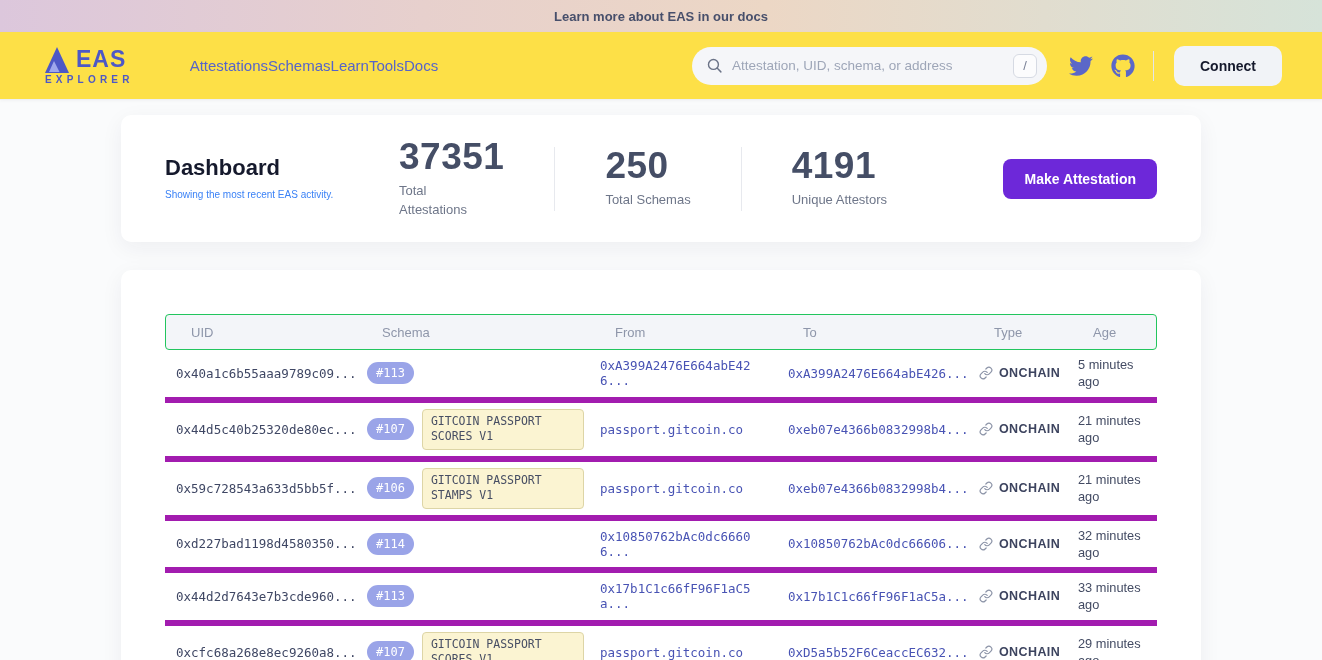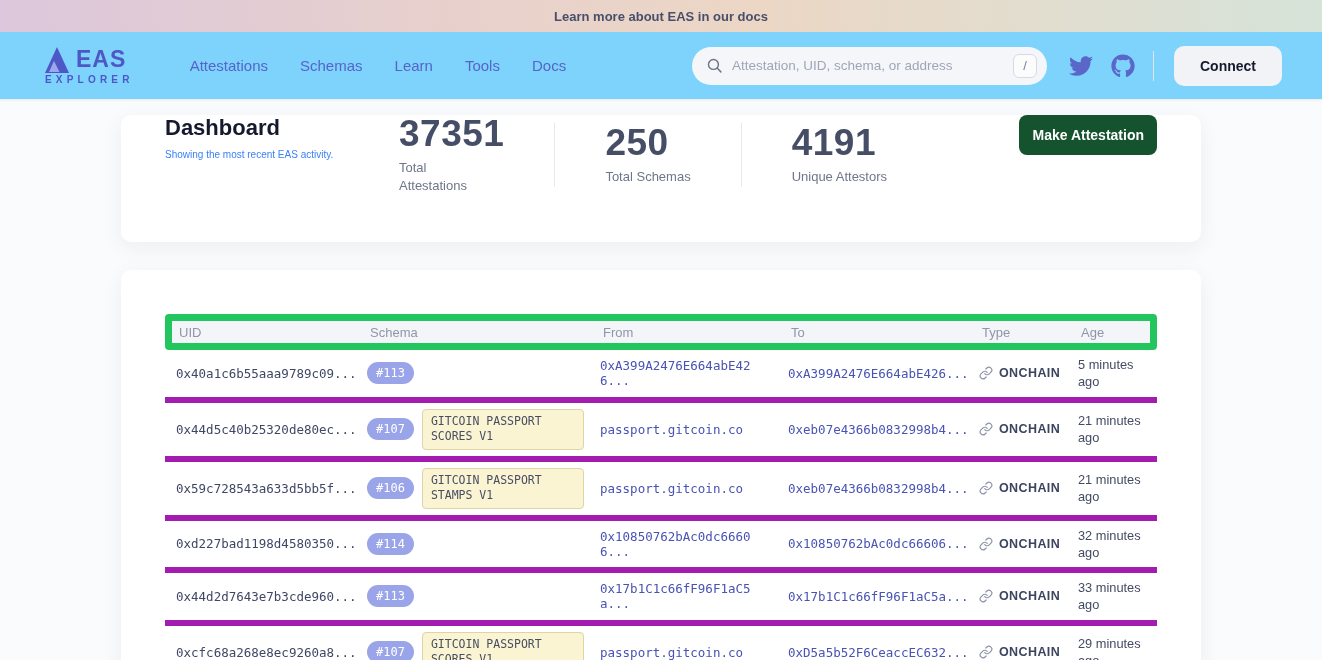--- a/index.html
+++ b/index.html
@@ -5,28 +5,28 @@
   * { margin:0; padding:0; box-sizing:border-box; }
   html,body { width:1322px; height:660px; overflow:hidden; background:#fafbfc;
     font-family:"Liberation Sans", sans-serif; }
 
   
   .banner { height:32px; display:flex; align-items:center; justify-content:center;
     background:linear-gradient(90deg,#dcc7dc 0%,#e7d0cd 32%,#ecd7c5 58%,#d6e3d9 100%); }
   .banner a { font-size:13px; font-weight:700; color:#474f6b; text-decoration:none; }
 
   
-  .header { height:68px; background:#7dd3fc; display:flex; align-items:center;
+  .header { height:68px; background:#fde047; display:flex; align-items:center;
     padding:0 40px 0 45px; border-bottom:1px solid #eef0f3;
     box-shadow:0 1px 3px rgba(20,30,60,.04); position:relative; z-index:5; }
   .logo { display:flex; flex-direction:column; margin-right:56px; cursor:pointer; }
   .logo-top { display:flex; align-items:center; gap:7px; }
   .logo-eas { font-size:23px; font-weight:700; color:#4d58c6; letter-spacing:1px; }
   .logo-sub { font-size:10px; font-weight:700; color:#4d58c6; letter-spacing:4.2px; margin-top:1px; }
-  .nav { display:flex; align-items:center; gap:32px; }
+  .nav { display:flex; align-items:center; }
   .nav-item { font-size:15px; color:#5664c9; cursor:pointer; }
   .hdr-right { margin-left:auto; display:flex; align-items:center; }
   .search { width:355px; height:38px; background:#f5f6f9; border-radius:19px;
     display:flex; align-items:center; padding:0 10px 0 14px; }
   .search input { flex:1; border:none; outline:none; background:transparent;
     font-size:13.5px; color:#3f4764; font-family:"Liberation Sans",sans-serif; }
   .search input::placeholder { color:#9ea6b8; }
   .slash-badge { width:24px; height:24px; border:1px solid #d6dae3; border-radius:6px;
     background:#fcfcfd; color:#7a8196; font-size:13px; display:flex; align-items:center;
     justify-content:center; }
@@ -36,40 +36,40 @@
   .connect { background:#f1f3f7; border:none; border-radius:10px; padding:12px 26px;
     font-size:14px; font-weight:700; color:#15192c; cursor:pointer;
     font-family:"Liberation Sans",sans-serif; }
 
   
   .main { padding:15px 0 0 0; }
   .card { width:1080px; margin:0 auto; background:#fff; border-radius:10px;
     box-shadow:0 6px 22px rgba(30,40,70,.06); }
 
   
-  .dash { height:127px; display:flex; align-items:flex-start; padding:0 44px; margin-bottom:28px; }
+  .dash { height:127px; display:flex; align-items:center; padding:0 44px; margin-bottom:28px; }
   .dash-titleblock { width:196px; margin-right:38px; }
   .dash-title { font-size:22px; font-weight:700; color:#15192c; margin-bottom:7px; }
   .dash-sub { font-size:10px; color:#3b82f6; line-height:1.45; }
   .stats { display:flex; align-items:center;gap:12px; }
   .stat { display:flex; flex-direction:column; }
   .stat-value { font-size:37px; font-weight:700; color:#454e66; line-height:1.0; letter-spacing:.5px; }
   .stat-label { font-size:13px; color:#6e7689; margin-top:7px; line-height:1.4; }
   .stat.narrow .stat-label { max-width:88px; }
   .stat-div { width:1px; height:64px; background:#e7e9ee; margin:0 38px; }
-  .cta { margin-left:auto; background:#14532d; color:#fff; border:none; border-radius:8px;
-    padding:12px 13px; font-size:14px; font-weight:700; cursor:pointer;
+  .cta { margin-left:auto; background:#6d28d9; color:#fff; border:none; border-radius:8px;
+    padding:12px 21px; font-size:14px; font-weight:700; cursor:pointer;
     font-family:"Liberation Sans",sans-serif; }
 
   
   .tablecard { padding:44px 44px 40px 44px; height:560px; }
   .tgrid { display:grid; grid-template-columns:191px 233px 188px 191px 99px 1fr;
     align-items:center; }
-  .thead { background:#f3f5f9; border:7px solid #22c55e; border-radius:4px;
-    height:36px; padding-left:7px; }
+  .thead { background:#f3f5f9; border:1px solid #22c55e; border-radius:4px;
+    height:36px; padding-left:25px; }
   .th { font-size:13px; color:#8e96aa; }
   .trow { border-bottom:6px solid #a21caf; min-height:52px; padding:6px 0 6px 11px; }
   .mono { font-family:"DejaVu Sans Mono", monospace; }
   .uid { font-size:12.5px; color:#3f4764; cursor:pointer; }
   .addr { font-size:12.5px; color:#4853b4; cursor:pointer; padding-right:8px;
     word-break:break-all; }
   .schema-cell { display:flex; align-items:center; gap:8px; padding-right:10px; }
   .pill { background:#9aa4e8; color:#fff; font-size:12px; padding:4px 9px;
     border-radius:12px; cursor:pointer; white-space:nowrap; }
   .sname { background:#fbf4d2; border:1px solid #ddd5a6; border-radius:4px;

